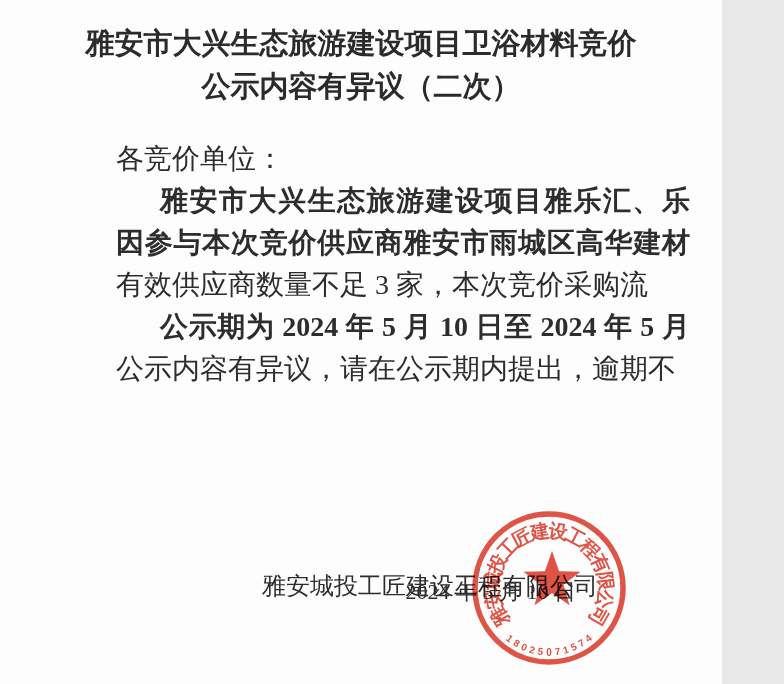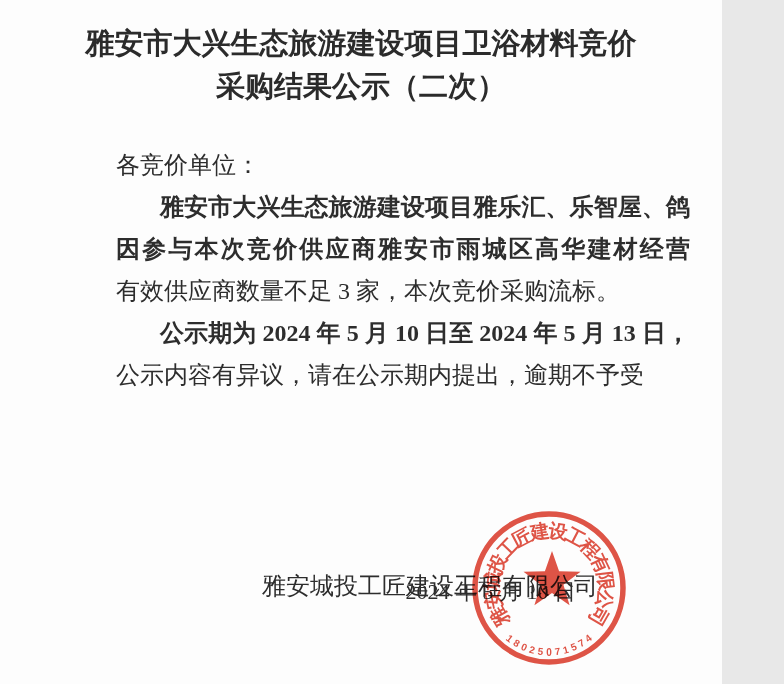--- a/index.html
+++ b/index.html
@@ -16,24 +16,24 @@
     position: absolute;
     top: 22px; left: 0; right: 0;
     text-align: center;
     font-size: 29px;
     font-weight: bold;
     line-height: 43px;
     color: #2b2b2b;
   }
   .doc-body {
     position: absolute;
-    top: 144px;
+    top: 138px;
     left: 116px;
     width: 574px;
-    font-size: 24px;
+    font-size: 28px;
     line-height: 42px;
   }
   .line {
     height: 42px;
     overflow: hidden;
   }
   .just {
     text-align: justify;
     text-align-last: justify;
     font-weight: bold;
@@ -71,21 +71,21 @@
     font-weight: bold;
   }
 </style>
 </head>
 <body>
 
 <div class="page">
 
   <div class="doc-title">
     <div>雅安市大兴生态旅游建设项目卫浴材料竞价</div>
-    <div>采购结果公示（二次）</div>
+    <div>公示内容有异议（二次）</div>
   </div>
 
   <div class="doc-body">
     <div class="line">各竞价单位：</div>
     <div class="line just indent">雅安市大兴生态旅游建设项目雅乐汇、乐智屋、鸽子花</div>
     <div class="line just">因参与本次竞价供应商雅安市雨城区高华建材经营部；雅安</div>
     <div class="line">有效供应商数量不足 3 家，本次竞价采购流标。</div>
     <div class="line just indent">公示期为 2024 年 5 月 10 日至 2024 年 5 月 13 日，如对</div>
     <div class="line">公示内容有异议，请在公示期内提出，逾期不予受理。</div>
   </div>

